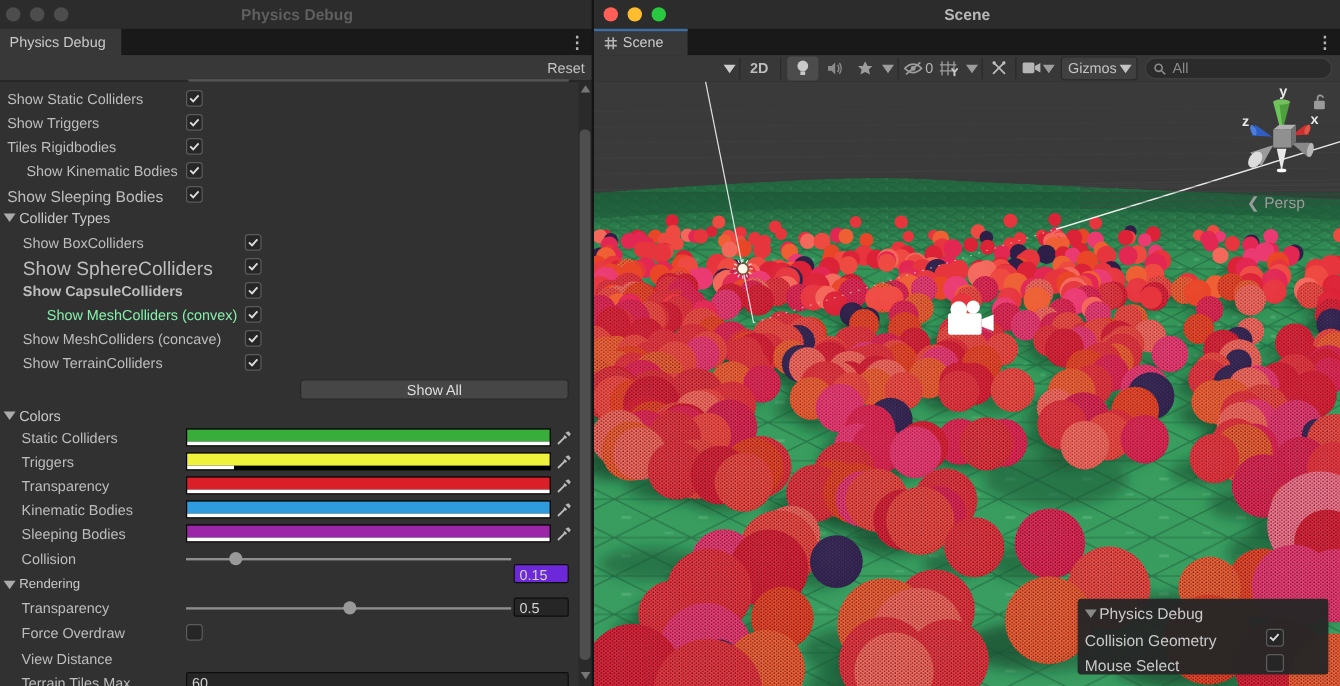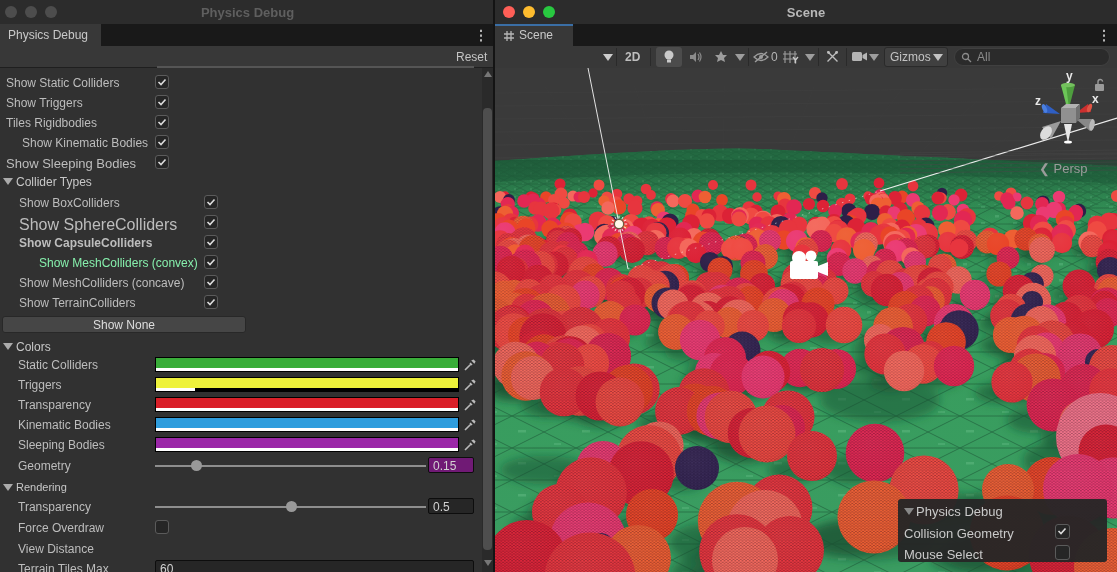--- a/index.html
+++ b/index.html
@@ -75,21 +75,21 @@
         <svg width="12" height="12" viewBox="0 0 12 12" style="position:absolute;left:0px;top:0px">
           <path d="M2.5 6 L5 8.5 L9.5 3.5" stroke="#dcdcdc" stroke-width="1.6" fill="none"></path>
         </svg>
       </div>
       <div class="abs" style="left:19px;top:296px;font-size:12px;color:#bdbdbd;font-weight:normal;white-space:nowrap;">Show TerrainColliders</div>
       <div class="abs" style="left:204px;top:295px;width:14px;height:14px;background:#262626;border:1px solid #5b5b5b;border-radius:3px;box-sizing:border-box">
         <svg width="12" height="12" viewBox="0 0 12 12" style="position:absolute;left:0px;top:0px">
           <path d="M2.5 6 L5 8.5 L9.5 3.5" stroke="#dcdcdc" stroke-width="1.6" fill="none"></path>
         </svg>
       </div>
-      <div class="abs" style="left:2px;top:316px;width:244px;height:17px;background:#464646;border:1px solid #282828;border-radius:3px;box-sizing:border-box;color:#dedede;font-size:12px;text-align:center;padding-top:1px">Show None</div>
+      <div class="abs" style="left:250px;top:316px;width:224px;height:17px;background:#464646;border:1px solid #282828;border-radius:3px;box-sizing:border-box;color:#dedede;font-size:12px;text-align:center;padding-top:1px">Show All</div>
       <div class="abs" style="left:3px;top:343px;width:0;height:0;border-left:5px solid transparent;border-right:5px solid transparent;border-top:7px solid #ababab"></div>
       <div class="abs" style="left:16px;top:340px;font-size:12px;color:#c8c8c8;font-weight:normal;white-space:nowrap;">Colors</div>
       <div class="abs" style="left:18px;top:358px;font-size:12px;color:#bdbdbd;font-weight:normal;white-space:nowrap;">Static Colliders</div>
       <div class="abs" style="left:155px;top:357px;width:304px;height:15px;background:#000">
         <div style="position:absolute;left:1px;top:1px;width:302px;height:10px;background:#39ad39"></div>
         <div style="position:absolute;left:1px;top:11px;width:302px;height:3px;background:#fff"></div>
       </div>
       <svg class="abs" style="left:463px;top:358px" width="14" height="14" viewBox="0 0 14 14">
         <path d="M2 12 L7.5 6.5 M7 5 l2 2" stroke="#b9b9b9" stroke-width="1.6" fill="none"></path>
         <path d="M8.2 2.6 l3.2 3.2 1.2-2.4 -2-2 z" fill="#b9b9b9"></path>
@@ -123,24 +123,24 @@
       </svg>
       <div class="abs" style="left:18px;top:438px;font-size:12px;color:#bdbdbd;font-weight:normal;white-space:nowrap;">Sleeping Bodies</div>
       <div class="abs" style="left:155px;top:437px;width:304px;height:15px;background:#000">
         <div style="position:absolute;left:1px;top:1px;width:302px;height:10px;background:#9b27a8"></div>
         <div style="position:absolute;left:1px;top:11px;width:302px;height:3px;background:#fff"></div>
       </div>
       <svg class="abs" style="left:463px;top:438px" width="14" height="14" viewBox="0 0 14 14">
         <path d="M2 12 L7.5 6.5 M7 5 l2 2" stroke="#b9b9b9" stroke-width="1.6" fill="none"></path>
         <path d="M8.2 2.6 l3.2 3.2 1.2-2.4 -2-2 z" fill="#b9b9b9"></path>
       </svg>
-      <div class="abs" style="left:18px;top:459px;font-size:12px;color:#bdbdbd;font-weight:normal;white-space:nowrap;">Geometry</div>
+      <div class="abs" style="left:18px;top:459px;font-size:12px;color:#bdbdbd;font-weight:normal;white-space:nowrap;">Collision</div>
       <div class="abs" style="left:155px;top:465px;width:271px;height:2px;background:#8e8e8e"></div>
       <div class="abs" style="left:191px;top:460px;width:11px;height:11px;border-radius:50%;background:#999"></div>
-      <div class="abs" style="left:428px;top:457px;width:46px;height:16px;background:#701a75;border:1px solid #0d0d0d;border-radius:2px;box-sizing:border-box;color:#d2d2d2;font-size:12px;padding:1px 0 0 4px">0.15</div>
+      <div class="abs" style="left:428px;top:470px;width:46px;height:16px;background:#6d28d9;border:1px solid #0d0d0d;border-radius:2px;box-sizing:border-box;color:#d2d2d2;font-size:12px;padding:1px 0 0 4px">0.15</div>
       <div class="abs" style="left:3px;top:484px;width:0;height:0;border-left:5px solid transparent;border-right:5px solid transparent;border-top:7px solid #ababab"></div>
       <div class="abs" style="left:16px;top:481px;font-size:11px;color:#c8c8c8;font-weight:normal;white-space:nowrap;">Rendering</div>
       <div class="abs" style="left:18px;top:500px;font-size:12px;color:#bdbdbd;font-weight:normal;white-space:nowrap;">Transparency</div>
       <div class="abs" style="left:155px;top:506px;width:271px;height:2px;background:#8e8e8e"></div>
       <div class="abs" style="left:286px;top:501px;width:11px;height:11px;border-radius:50%;background:#999"></div>
       <div class="abs" style="left:428px;top:498px;width:46px;height:16px;background:#262626;border:1px solid #0d0d0d;border-radius:2px;box-sizing:border-box;color:#d2d2d2;font-size:12px;padding:1px 0 0 4px">0.5</div>
       <div class="abs" style="left:18px;top:521px;font-size:12px;color:#bdbdbd;font-weight:normal;white-space:nowrap;">Force Overdraw</div>
       <div class="abs" style="left:155px;top:520px;width:14px;height:14px;background:#262626;border:1px solid #5b5b5b;border-radius:3px;box-sizing:border-box"></div>
       <div class="abs" style="left:18px;top:542px;font-size:12px;color:#bdbdbd;font-weight:normal;white-space:nowrap;">View Distance</div>
       <div class="abs" style="left:18px;top:562px;font-size:12px;color:#bdbdbd;font-weight:normal;white-space:nowrap;">Terrain Tiles Max</div>

